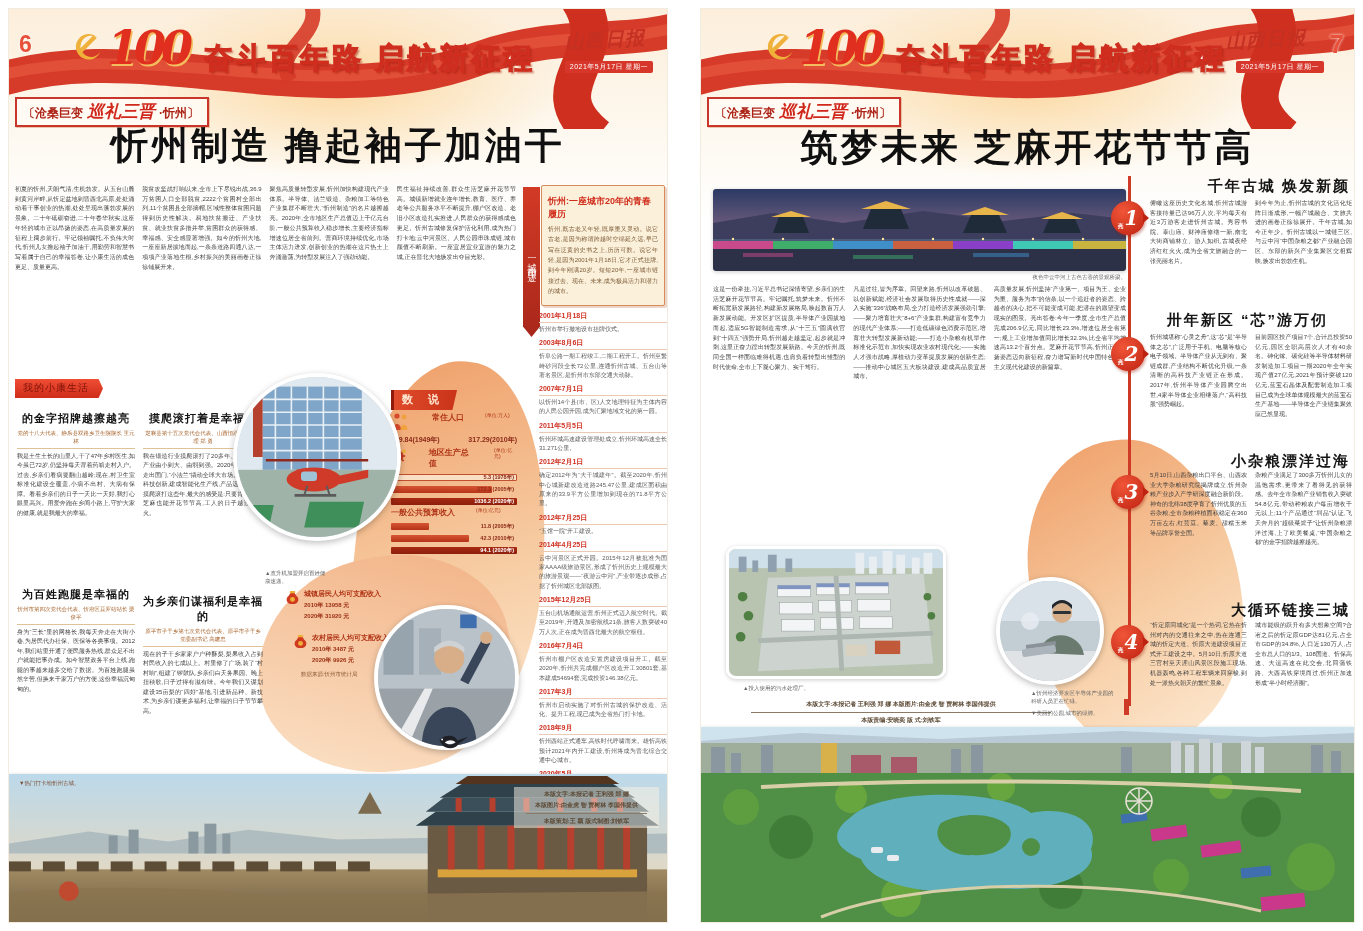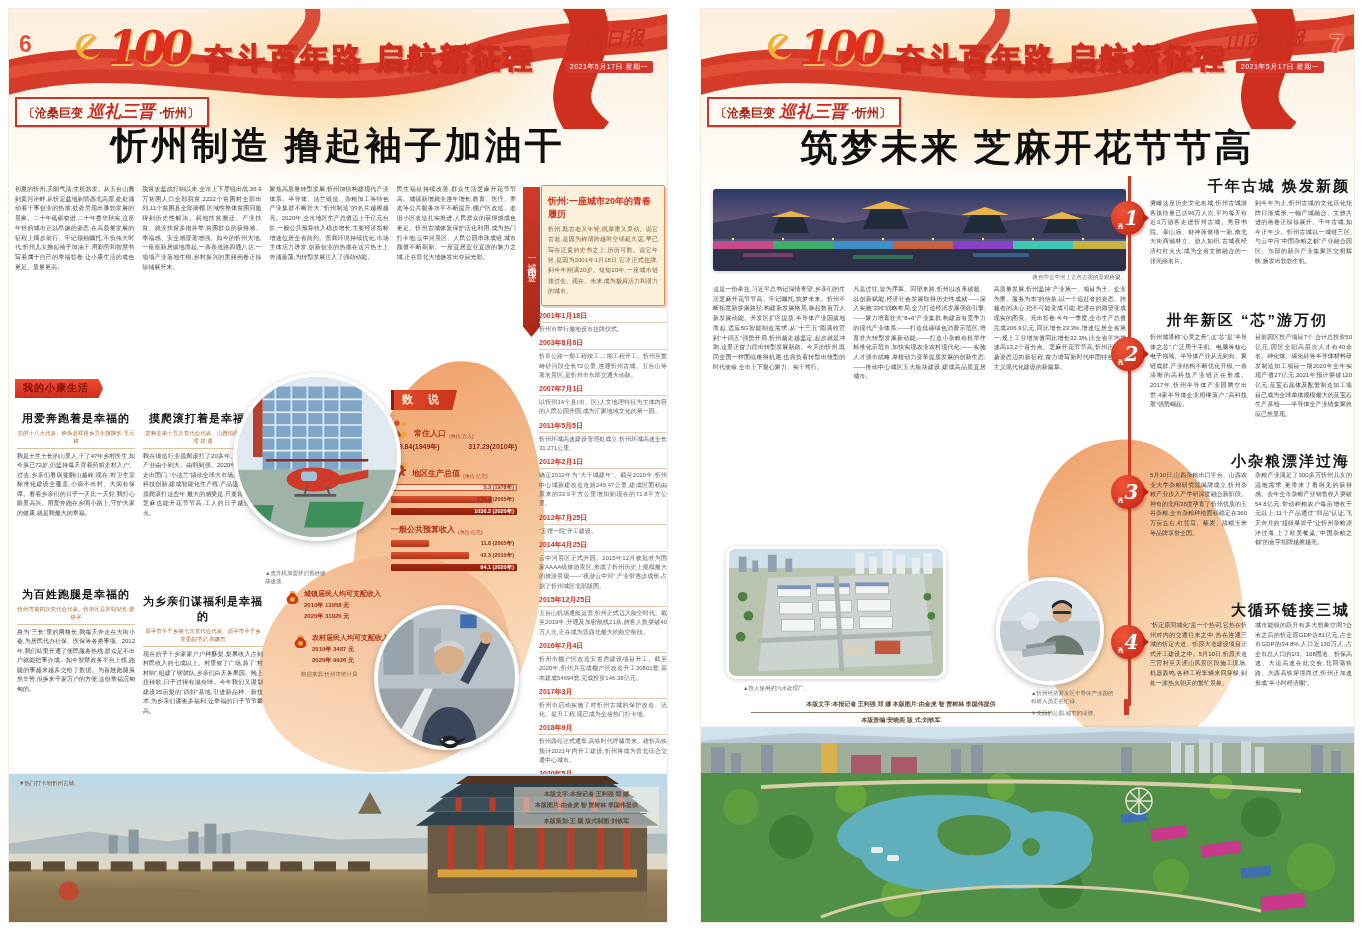--- a/index.html
+++ b/index.html
@@ -23,29 +23,29 @@
 .cols{display:flex;gap:8px}
 .col{flex:1;font-size:6px;line-height:1.62;text-align:justify;color:#3f3f3f}
 .petal{border-radius:48% 52% 55% 45%/42% 58% 46% 54%;background:linear-gradient(155deg,#ef9e67,#f7cda4 55%,#fdebd5)}
 .city-ribbon{writing-mode:vertical-rl;background:linear-gradient(#d23a26,#a8271a);color:#fff;font-size:9px;letter-spacing:3px;padding:8px 2px;text-align:center;clip-path:polygon(0 0,100% 0,100% 93%,50% 100%,0 93%)}
 .city-box{background:#fbf0da;border:1px solid #d98a5a;box-shadow:2px 2px 0 rgba(180,90,40,.25);padding:9px 6px;border-radius:2px}
 .cb-title{color:#d1301f;font-weight:800;font-size:9px;margin-bottom:3px}
 .cb-intro{font-size:6px;color:#7c5a36;line-height:1.72;text-align:justify}
 .tl-entry{margin-bottom:4px}
 .tl-date{color:#cf3020;font-weight:800;font-size:7px;border-bottom:1px solid #ecc9b2;padding-bottom:1px;margin-bottom:2px}
 .tl-text{font-size:6px;color:#5a5a5a;line-height:1.55;text-align:justify}
-.xk-tag{background:linear-gradient(#ef4e34,#cf2c19);color:#7e1208;font-weight:700;font-size:10px;padding:2px 14px 3px 8px;letter-spacing:1px;clip-path:polygon(0 0,95% 0,100% 50%,95% 100%,0 100%)}
+.xk-tag{background:linear-gradient(#ef4e34,#cf2c19);color:#7e1208;font-weight:400;font-size:10px;padding:2px 14px 3px 8px;letter-spacing:1px;clip-path:polygon(0 0,95% 0,100% 50%,95% 100%,0 100%)}
 .art-t{font-size:11px;font-weight:900;color:#141414;text-align:center;letter-spacing:1px;margin-bottom:3px}
 .art-b{font-size:5.5px;color:#a8652e;text-align:center;line-height:1.5;border-bottom:1px solid #e0c29a;padding-bottom:2px;margin-bottom:3px}
 .art-body{font-size:6px;line-height:1.6;color:#3f3f3f;text-align:justify}
 .circ{border-radius:50%;overflow:hidden;border:4px solid #fff;box-shadow:0 2px 6px rgba(0,0,0,.25);background:#cfd8de}
 .circ svg{display:block;width:100%;height:100%}
 .cap{font-size:5.5px;color:#666;line-height:1.5}
 .ss-hd{display:inline-block;background:linear-gradient(90deg,#e04b2c,#c93318);color:#ffe9d2;font-weight:900;font-size:11px;letter-spacing:6px;padding:2px 12px 3px 8px;clip-path:polygon(0 0,100% 0,93% 100%,0 100%);border-left:3px solid #8f1a0c}
-.ss-row{display:flex;align-items:flex-end;gap:3px;margin-top:9px}
+.ss-row{display:flex;align-items:flex-start;gap:21px;margin-top:2px}
 .ss-lab{font-weight:800;color:#b03517;font-size:8px}
 .ss-unit{font-size:5px;color:#b03517}
 .ss-vals{display:flex;justify-content:space-between;margin-top:3px;font-size:7px;font-weight:800;color:#8c2a18}
 .brow{position:relative;height:7px;margin-top:5px}
 .bfill{position:absolute;left:0;top:0;bottom:0;background:linear-gradient(#d75433,#b53317);border-radius:1px}
 .bfill.outline{background:#f9dfc4;border:1px solid #c0502f}
 .bfill.dark{background:linear-gradient(#a82a12,#8c1f0c)}
 .blab{position:absolute;right:3px;top:0;font-size:5.5px;font-weight:700;color:#8c2a18;line-height:7px}
 .blab.wlab{color:#fff}
 .inc{display:flex;gap:4px;align-items:flex-start}
@@ -166,21 +166,21 @@
         </div>
       <div class="tl-entry">
           <div class="tl-date">2020年5月</div>
         </div>
 
     </div>
 
     <div class="abs xk-tag" style="left:6px;top:370px">我的小康生活</div>
 
     <div class="abs" style="left:8px;top:402px;width:118px;height:170px;overflow:hidden">
-      <div class="art-t">用爱奔跑着是幸福的</div>
+      <div class="art-t">的金字招牌越擦越亮</div>
       <div class="art-b">党的十八大代表、静乐县双路乡卫生院院长 王元林</div>
       <div class="art-body">我是土生土长的山里人,干了47年乡村医生,如今虽已72岁,仍坚持每天背着药箱走村入户。过去,乡亲们看病要翻山越岭;现在,村卫生室标准化建设全覆盖,小病不出村、大病有保障。看着乡亲们的日子一天比一天好,我打心眼里高兴。用爱奔跑在乡间小路上,守护大家的健康,就是我最大的幸福。</div>
     </div>
     <div class="abs" style="left:8px;top:578px;width:118px;height:188px;overflow:hidden">
       <div class="art-t">为百姓跑腿是幸福的</div>
       <div class="art-b">忻州市第四次党代会代表、忻府区豆罗站站长 栗俊平</div>
       <div class="art-body">身为“三长”里的网格长,我每天奔走在大街小巷,为居民代办社保、医保等各类事项。2012年,我们站里开通了便民服务热线,群众足不出户就能把事办成。如今智慧政务平台上线,跑腿的事越来越多交给了数据。为百姓跑腿虽然辛苦,但换来千家万户的方便,这份幸福沉甸甸的。</div>
     </div>
     <div class="abs" style="left:134px;top:402px;width:120px;height:176px;overflow:hidden">
       <div class="art-t">摸爬滚打着是幸福的</div>

